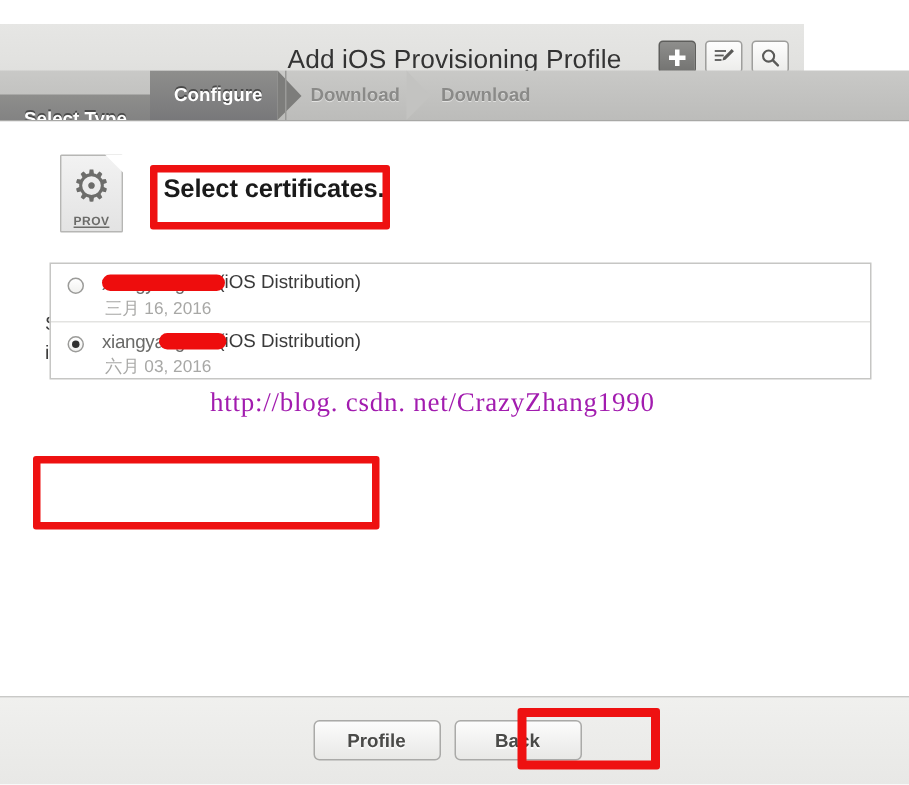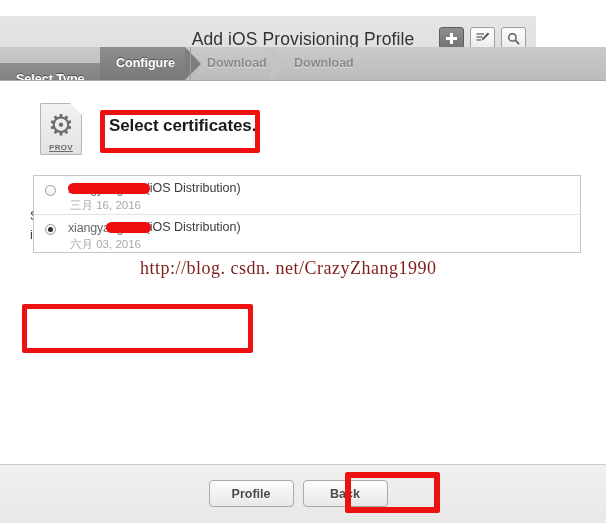--- a/index.html
+++ b/index.html
@@ -318,21 +318,21 @@
     color: #a8a8a6;
   }
 
   
   .watermark-url {
     position: absolute;
     left: 140px;
     top: 258px;
     font-family: "Liberation Serif", serif;
     font-size: 18px;
-    color: #7f1d1d;
+    color: #a21caf;
     white-space: nowrap;
     letter-spacing: 0.5px;
   }
   .watermark-cto {
     position: absolute;
     right: 10px;
     bottom: 6px;
     font-family: "Liberation Sans", sans-serif;
     font-size: 16px;
     color: #dddddb;

